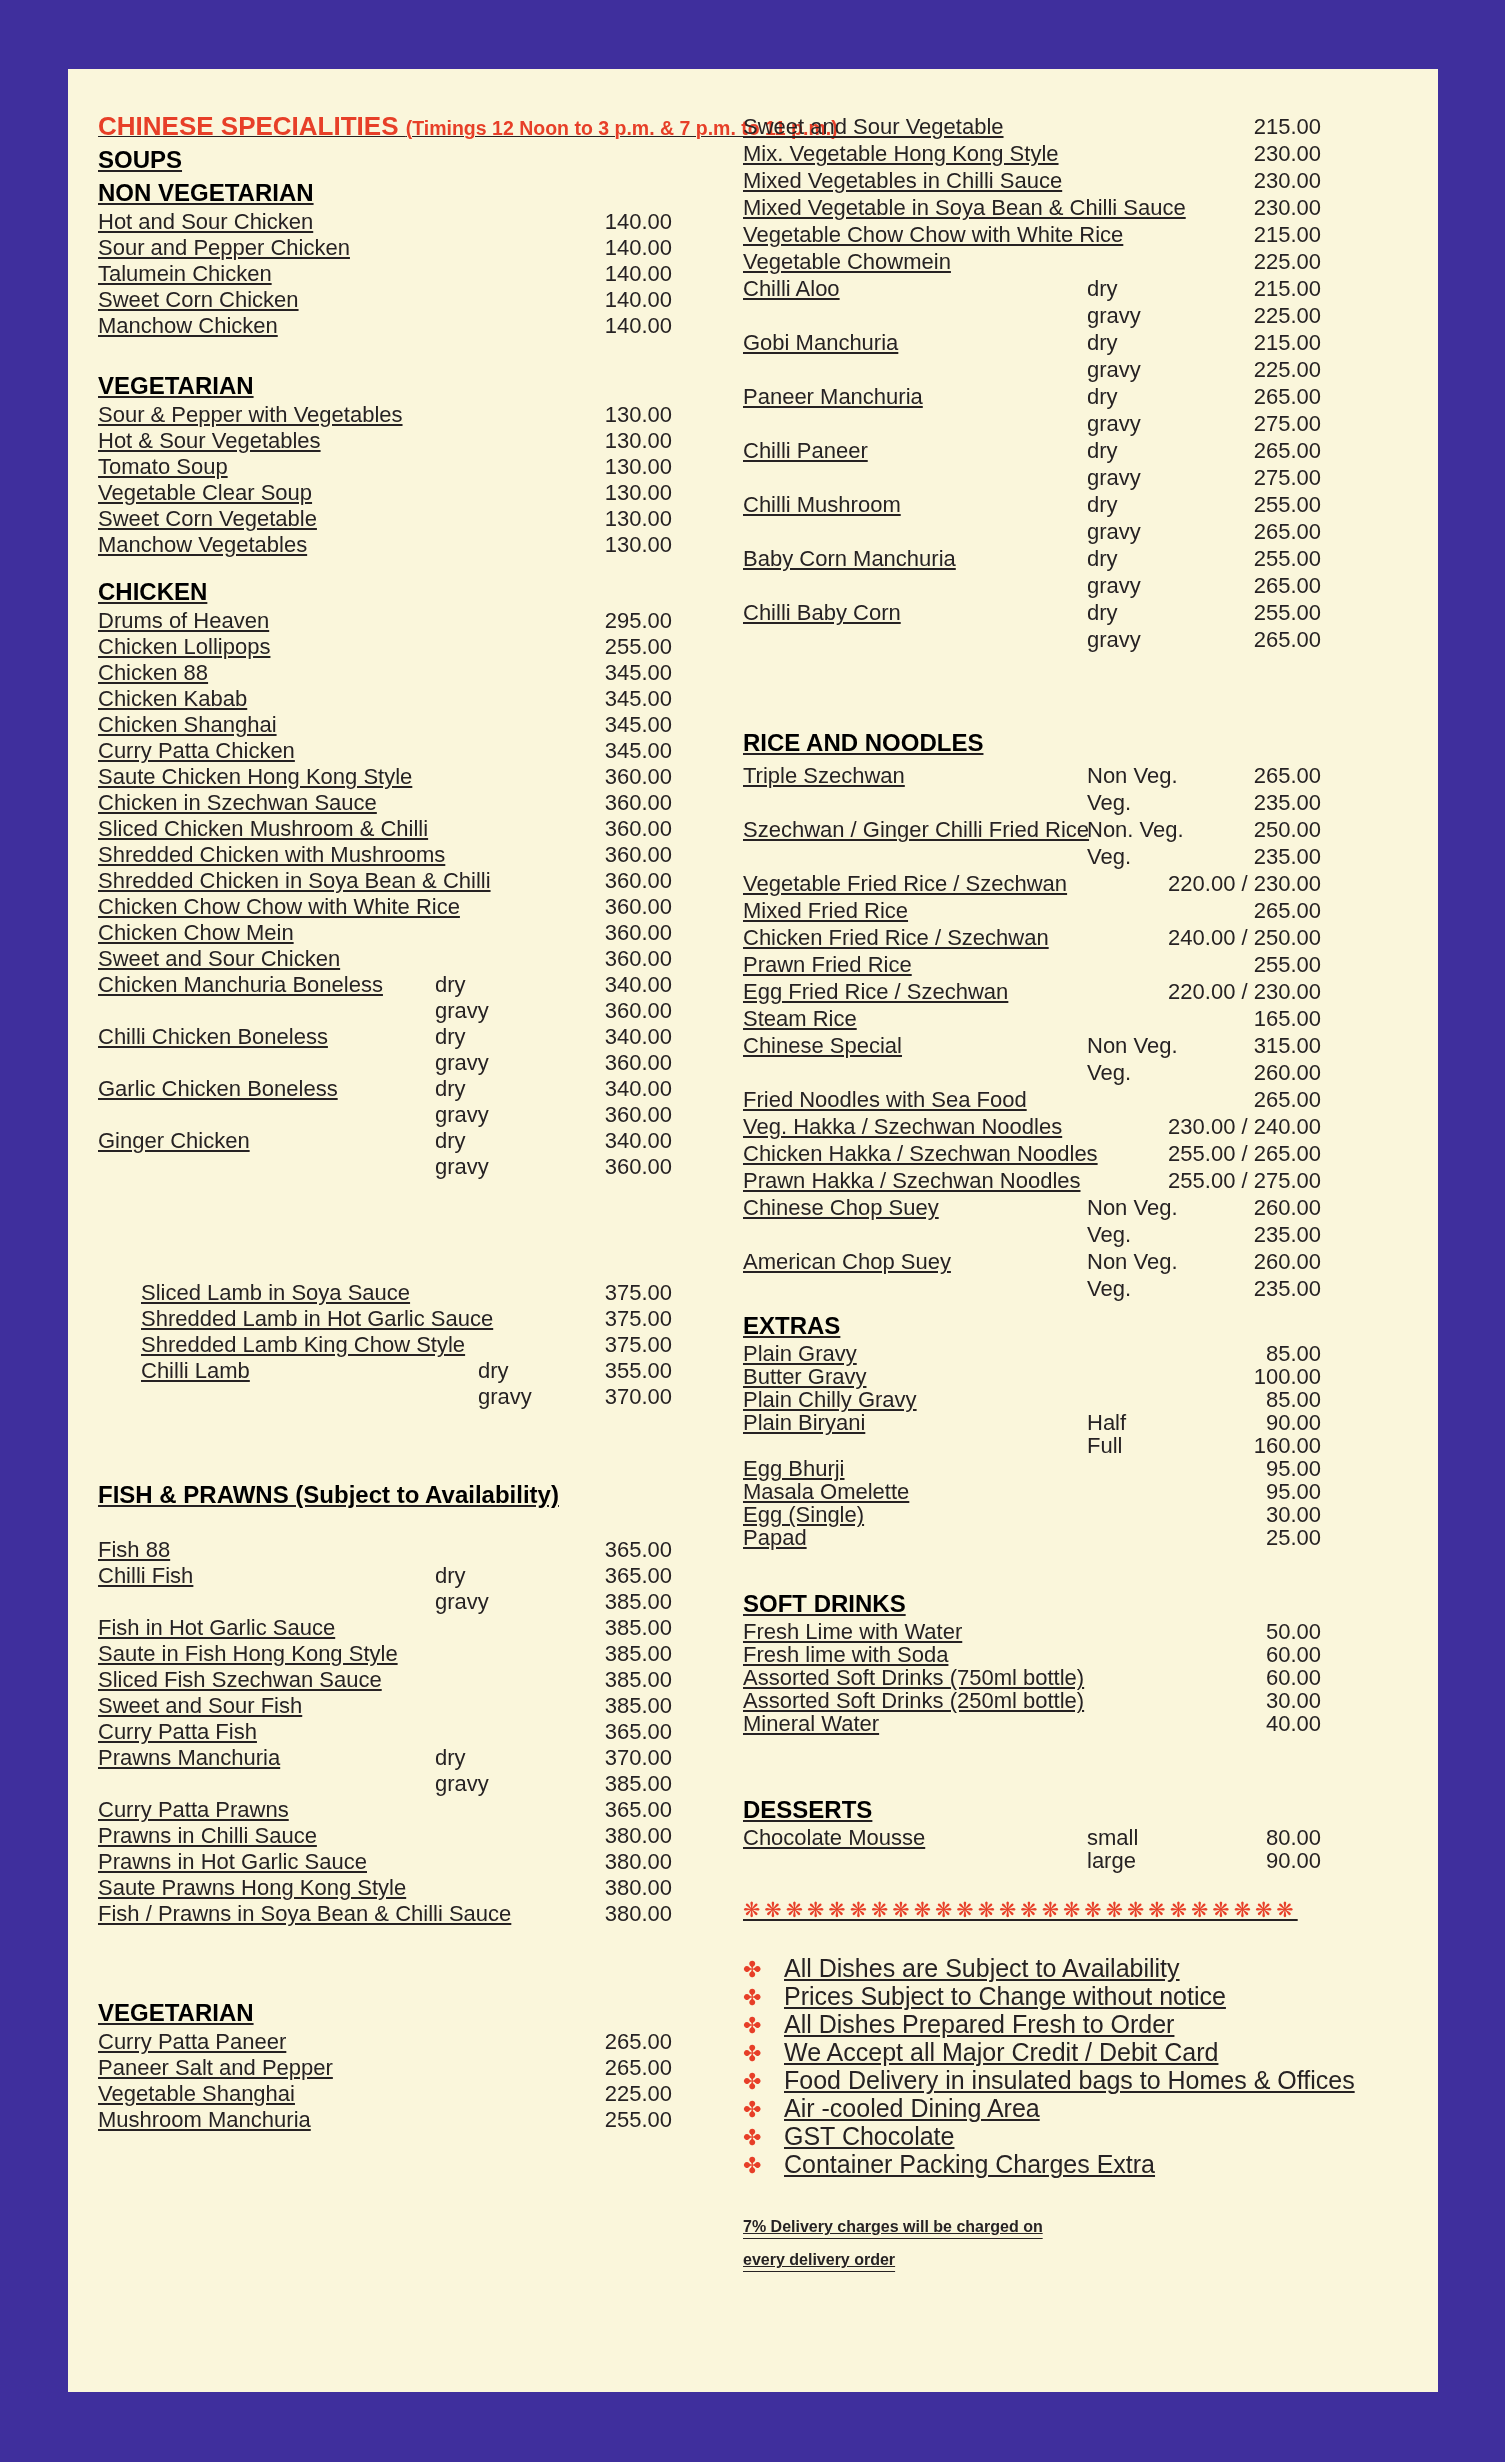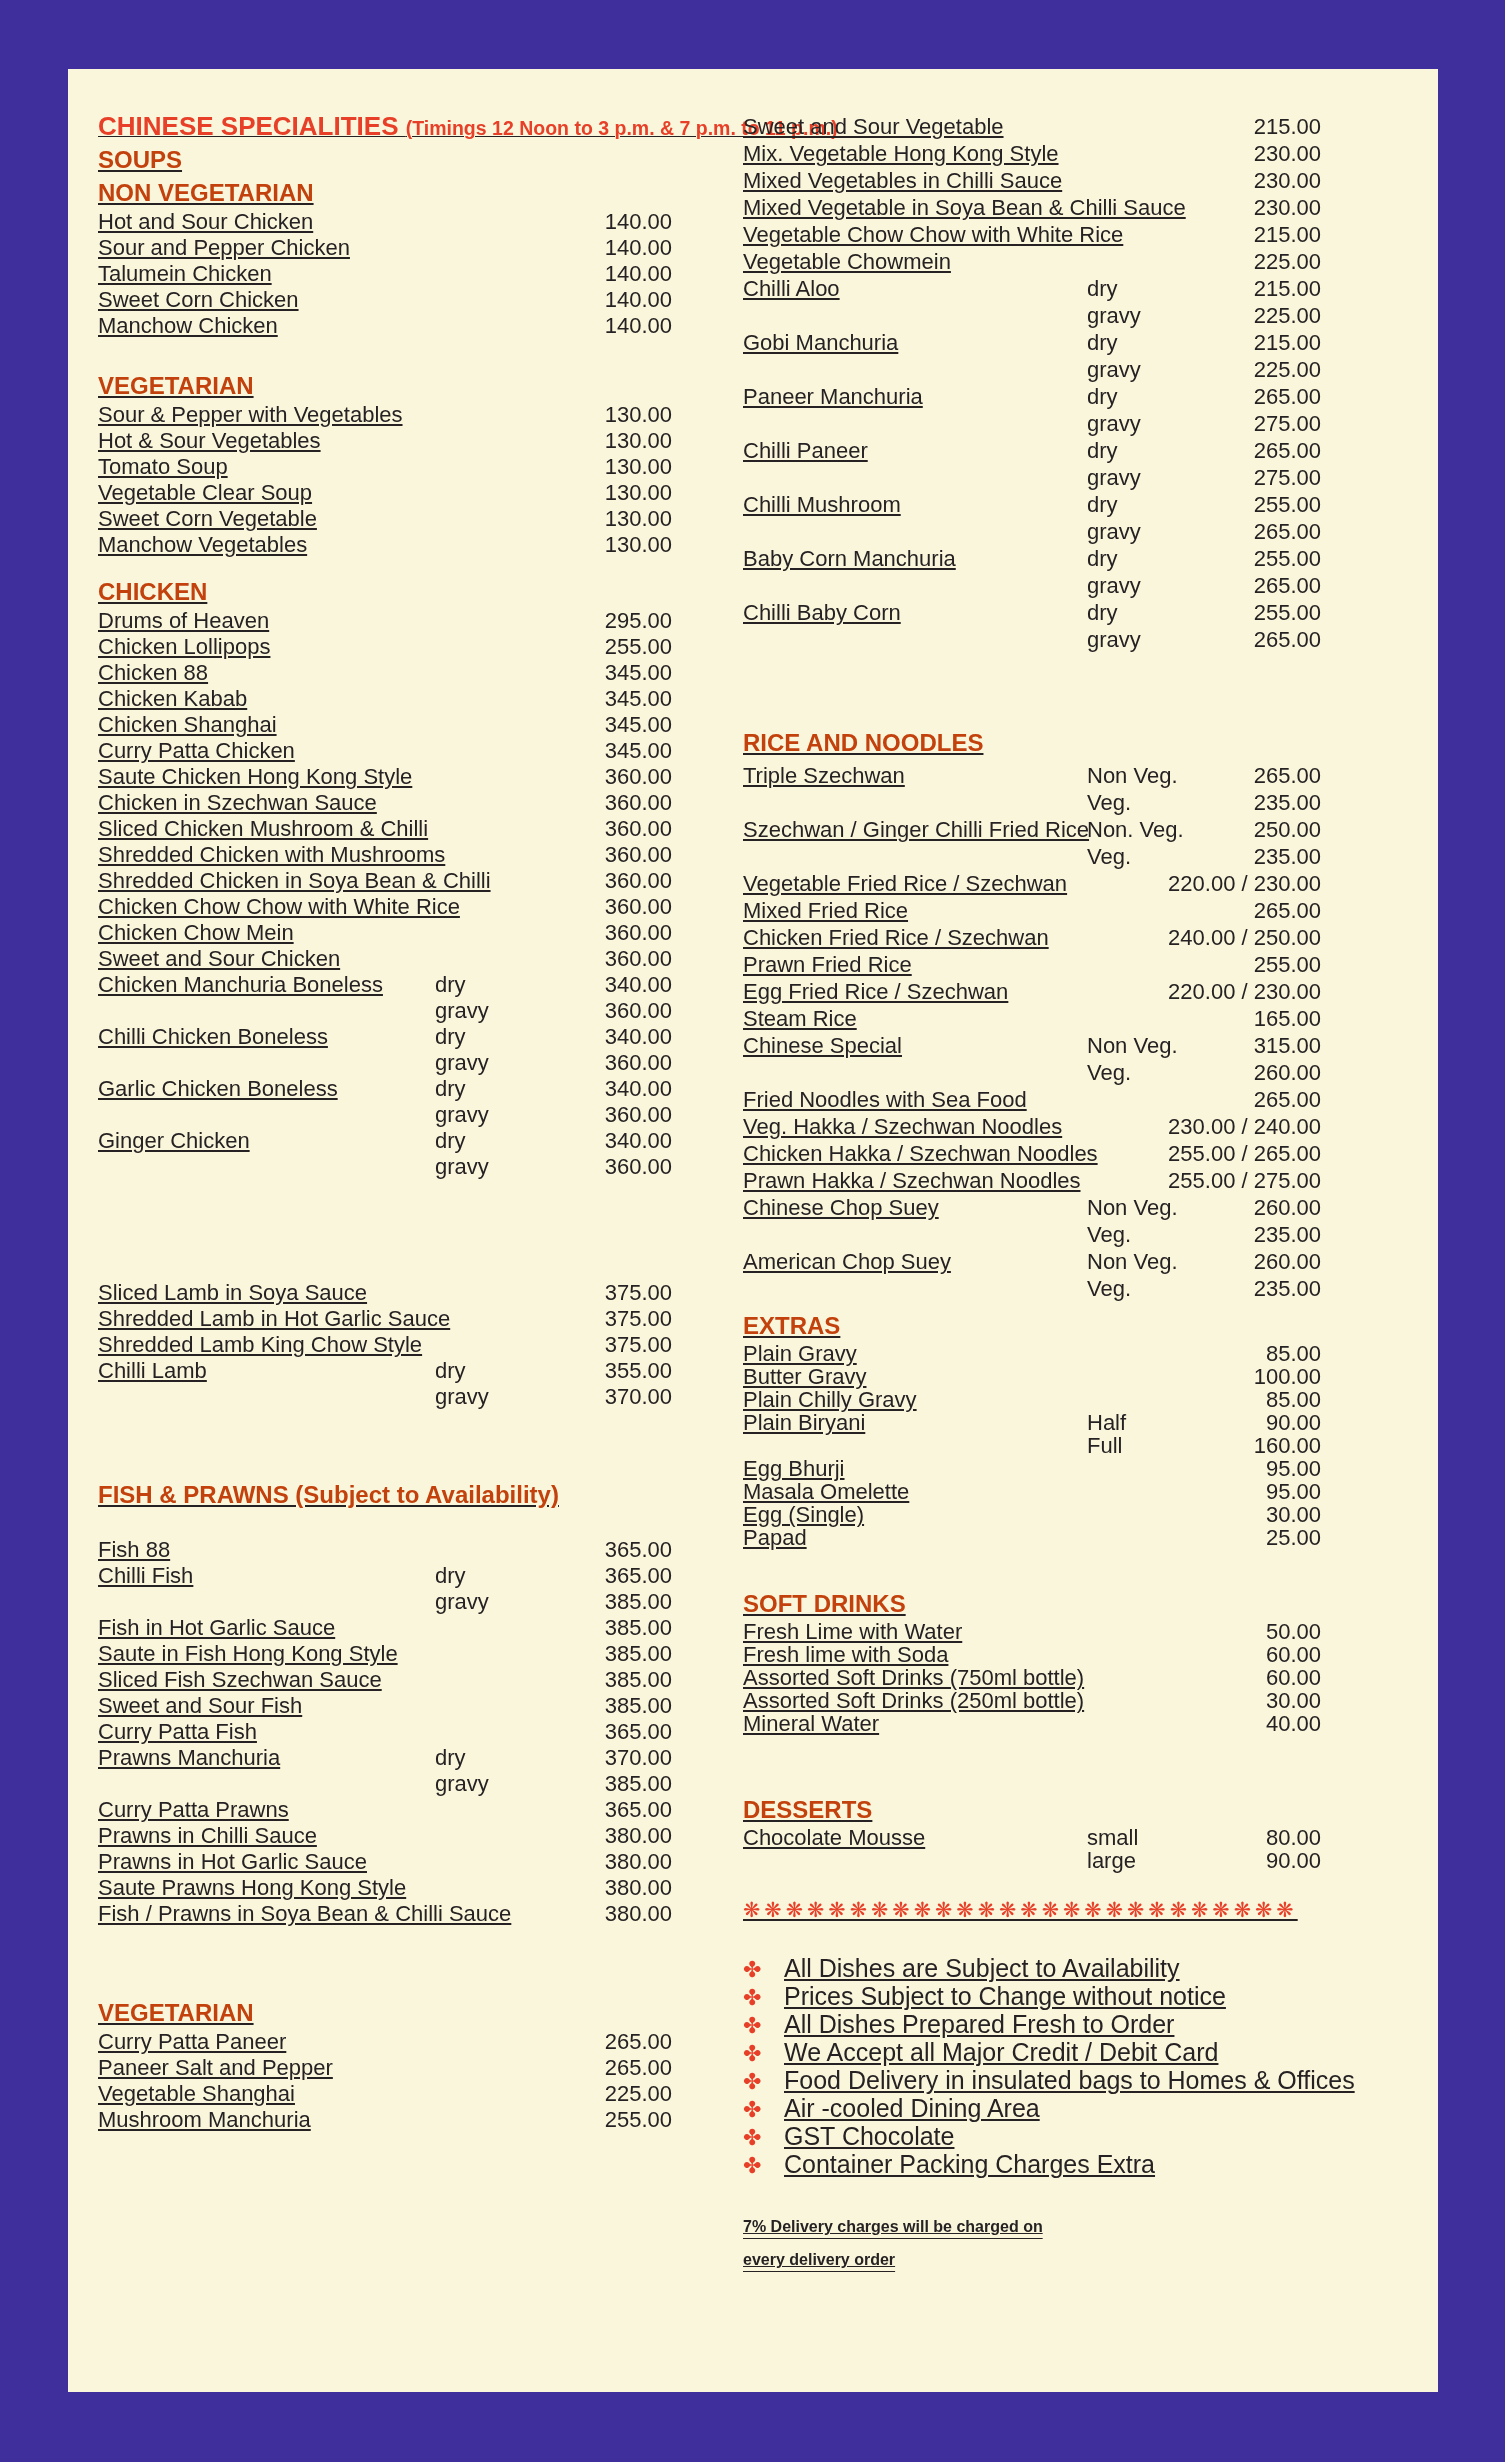--- a/index.html
+++ b/index.html
@@ -10,35 +10,35 @@
     color:#262223;
   }
   .panel{
     position:absolute;left:68px;top:69px;right:67px;bottom:70px;
     background:#FAF6DB;
   }
   .col{position:absolute;top:0;text-decoration:underline;}
   .col-left{left:30px;top:40px;width:574px;}
   .col-right{left:675px;top:44px;width:578px;}
   .heading{
-    height:33px;line-height:33px;font-weight:bold;font-size:24px;color:#c2410c;
+    height:33px;line-height:33px;font-weight:bold;font-size:24px;color:#000000;
     white-space:nowrap;
   }
   .title-line{height:34px;line-height:34px;color:#E73F28;font-weight:bold;white-space:nowrap;}
   .title-line .title{font-size:26px;}
   .title-line .timings{font-size:19.5px;}
   .row{position:relative;height:26px;line-height:26px;font-size:22px;white-space:nowrap;}
   .col-right .row{height:27px;line-height:27px;}
   .row .variant{position:absolute;left:337px;top:0;text-align:right;}
   .col-right .row .variant{left:344px;}
   .row .price{position:absolute;right:0;top:0;text-align:right;}
   
   #sec-vegetarian-soups{margin-top:30px;}
   #sec-chicken{margin-top:17px;}
-  #sec-lamb{margin-top:100px;}
+  #sec-lamb{margin-top:100px;margin-left:43px;}
   #sec-fish-prawns{margin-top:68px;}
   #sec-fish-prawns .sec-items{margin-top:26px;}
   #sec-vegetarian-mains{margin-top:69px;}
   #sec-rice-and-noodles{margin-top:73px;}
   #sec-rice-and-noodles .sec-items{margin-top:3.4px;}
   #sec-extras{margin-top:6.9px;}
   #sec-soft-drinks{margin-top:38px;}
   #sec-desserts{margin-top:58px;}
   #sec-extras .row,#sec-soft-drinks .row,#sec-desserts .row{height:23px;line-height:23px;}
   

